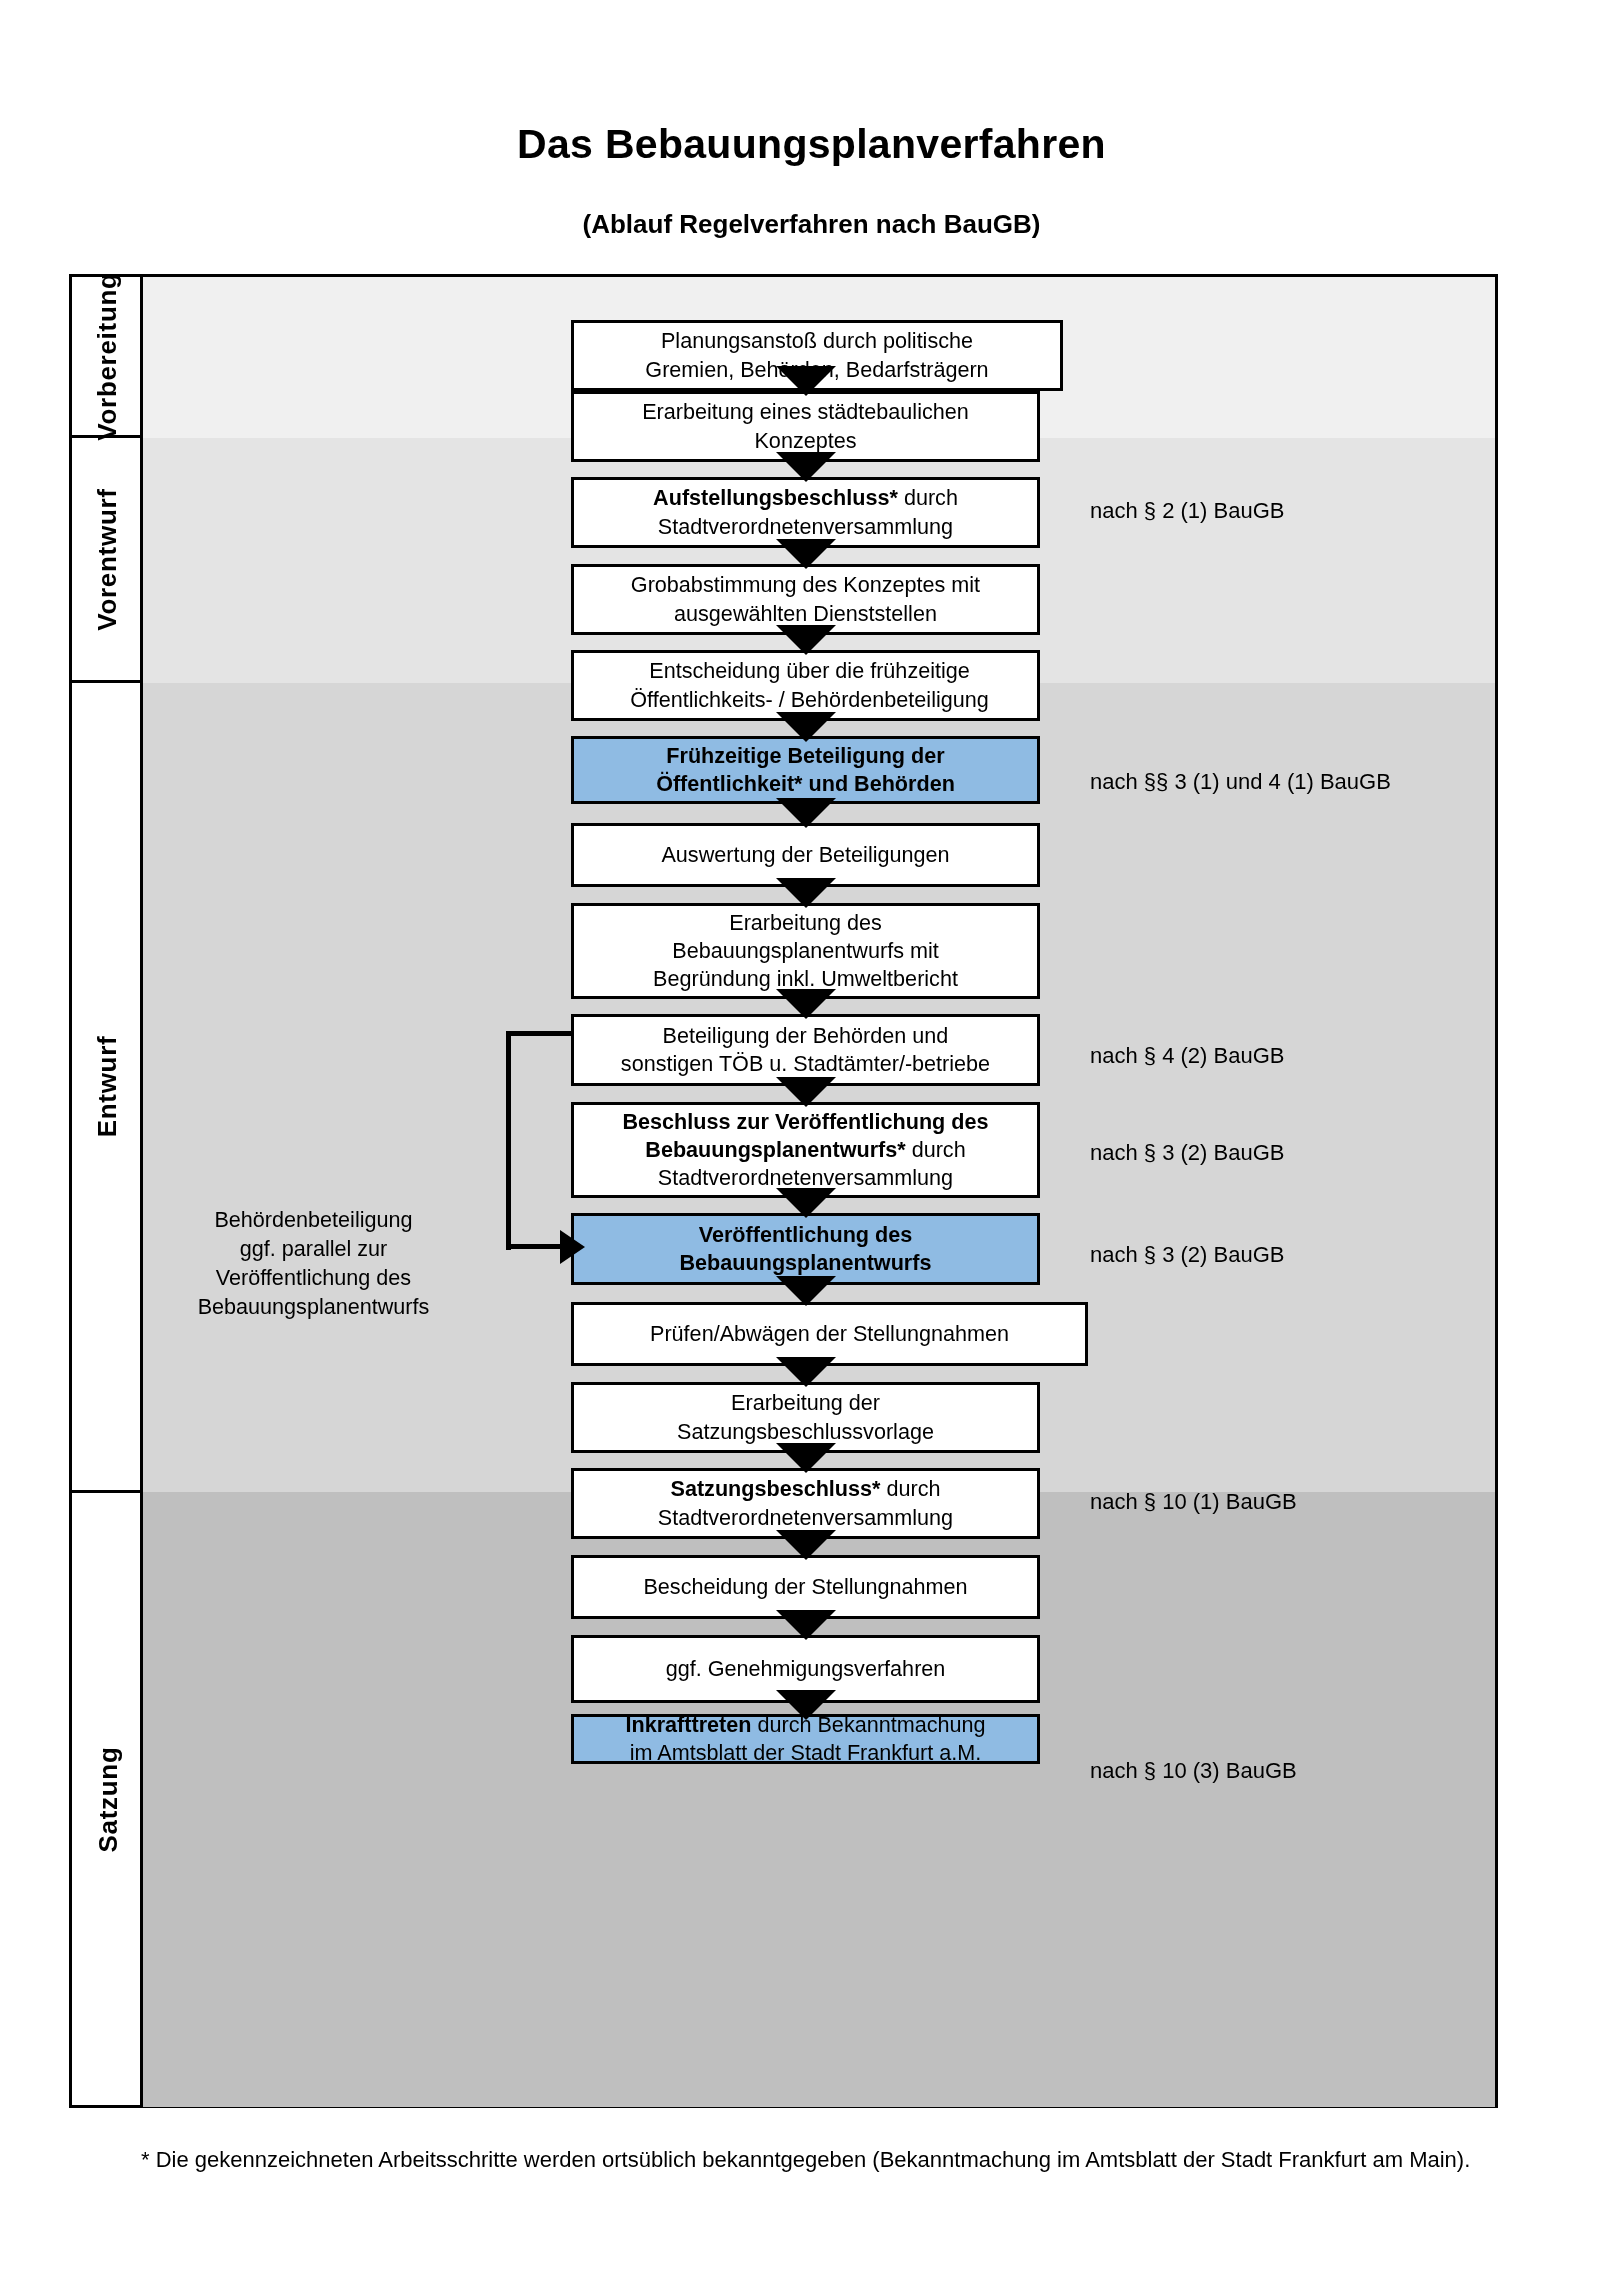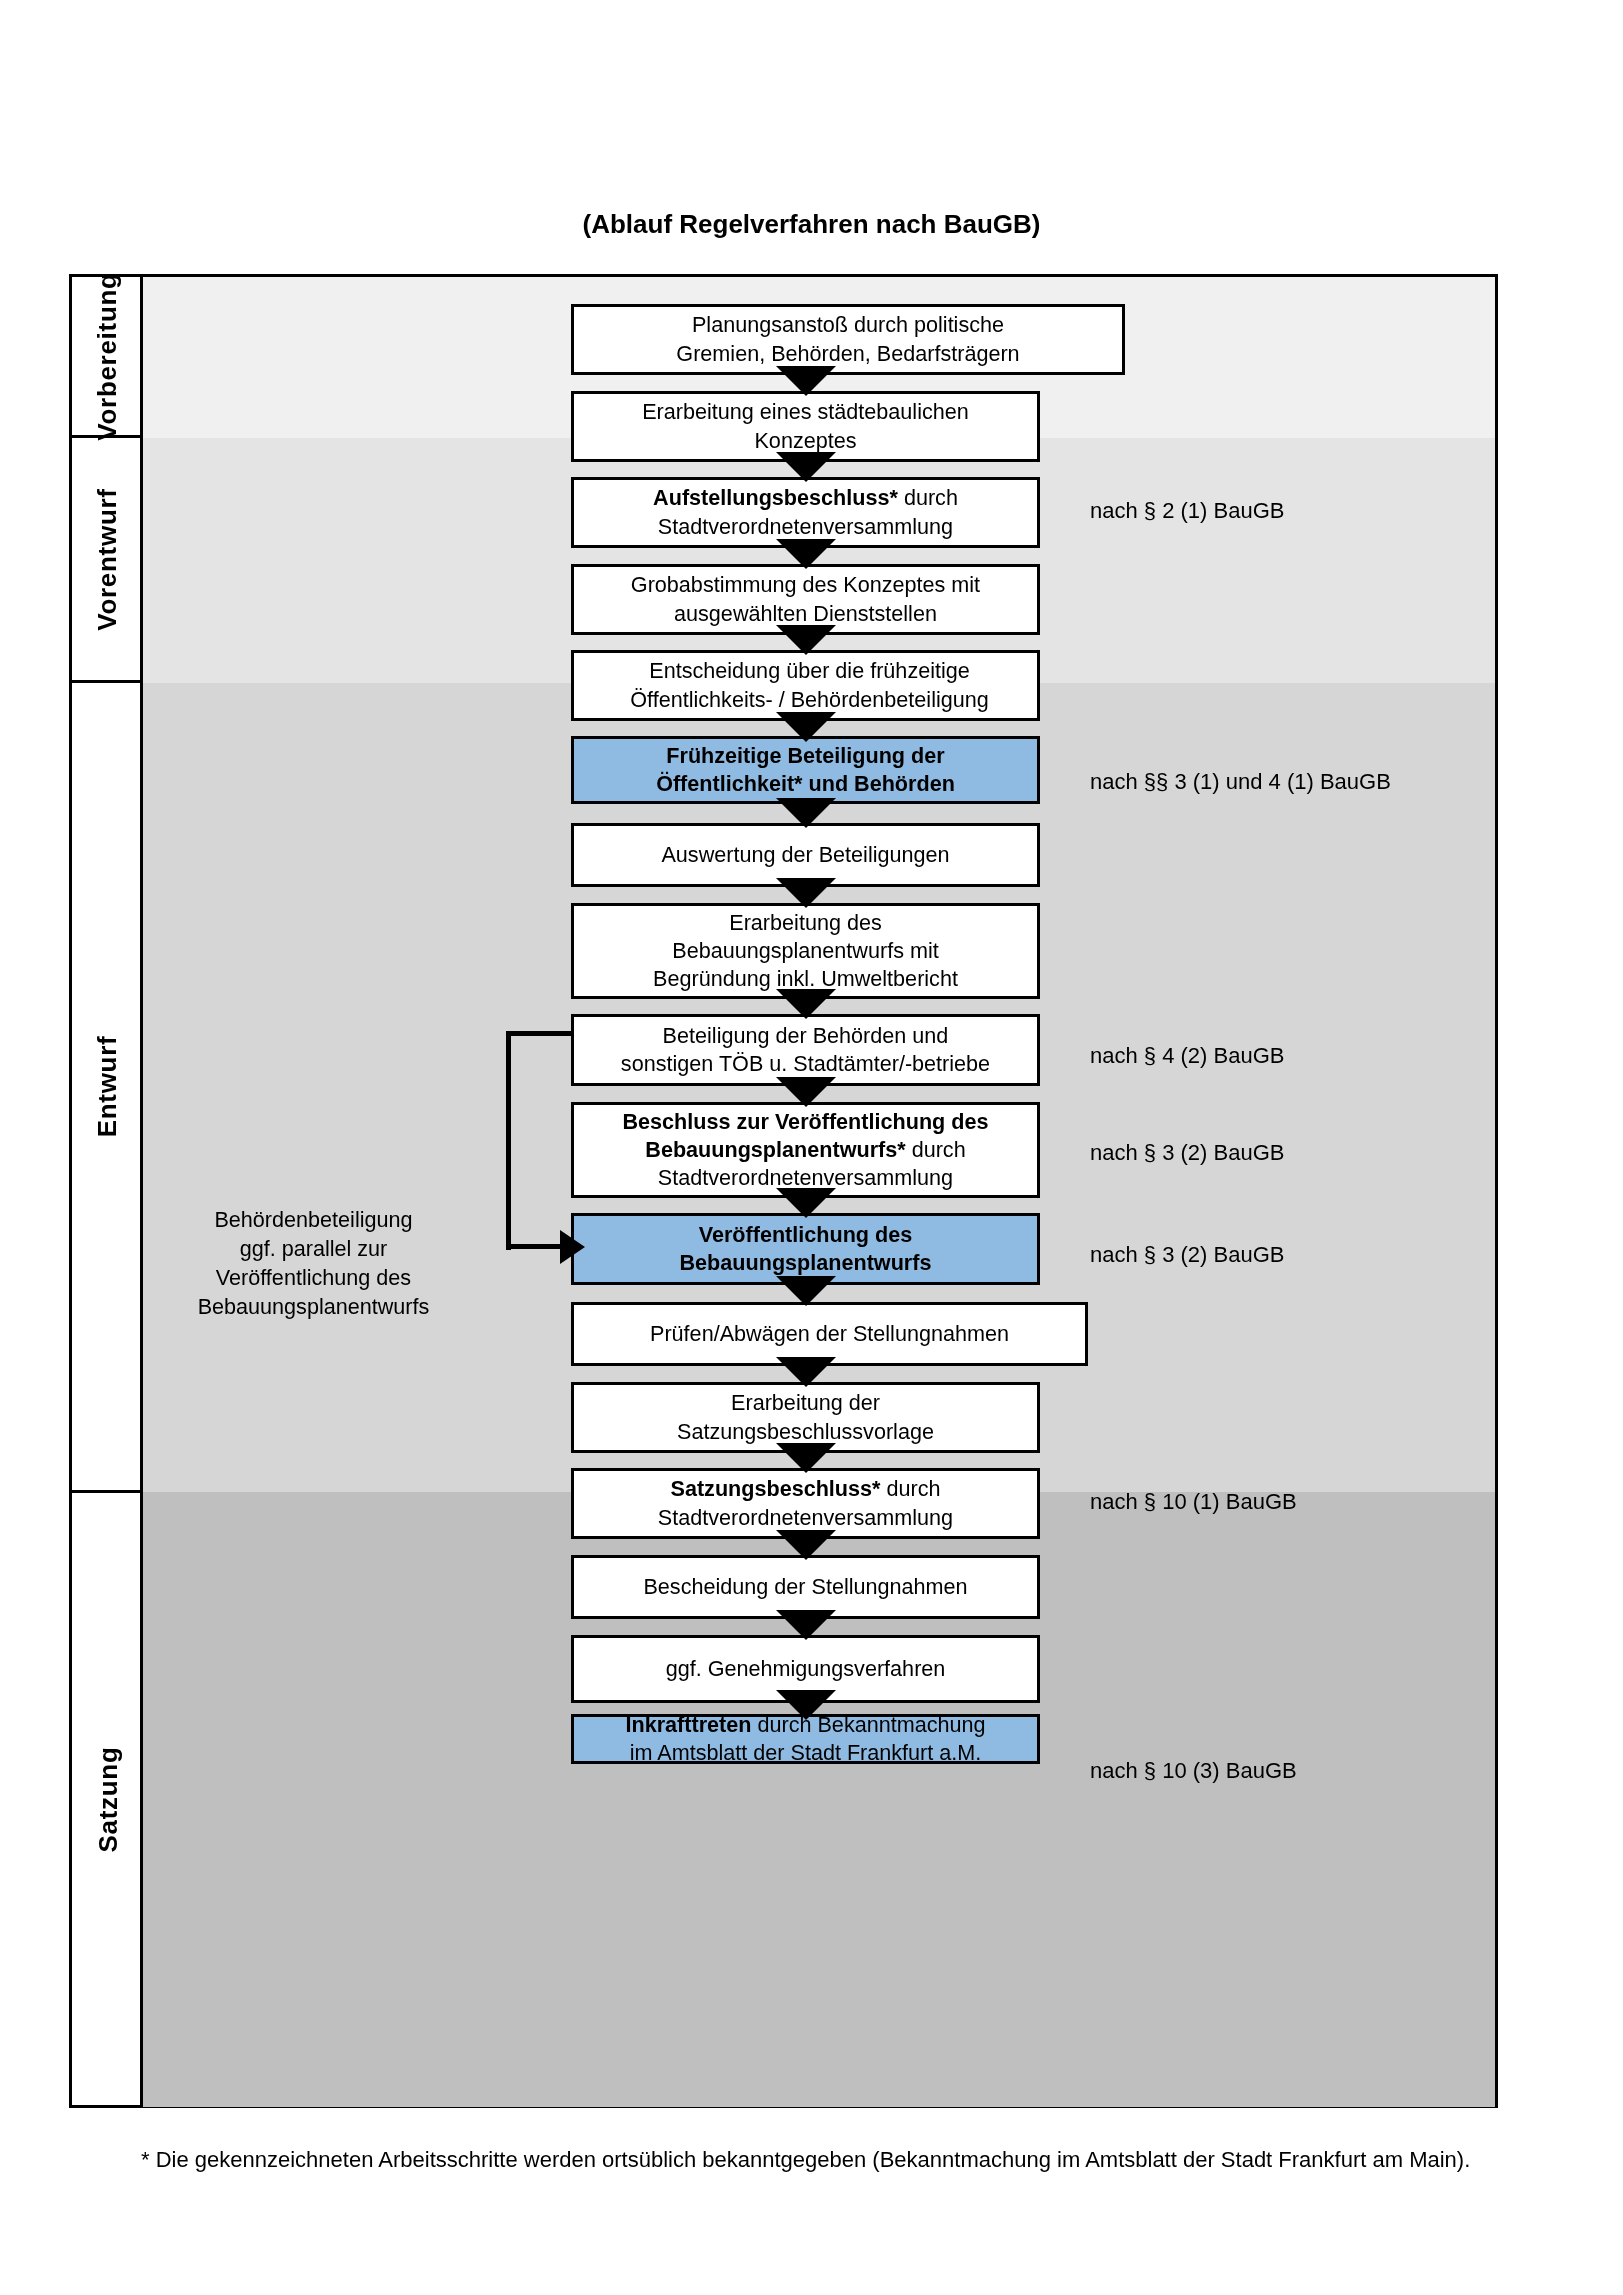--- a/index.html
+++ b/index.html
@@ -87,20 +87,21 @@
   .footnote{
     position:absolute;left:141px;top:2144px;width:1361px;
     font-size:22px;line-height:1.45;
   }
 </style>
 </head>
 <body>
 
 <div id="page">
 
+  <div class="title">Das Bebauungsplanverfahren</div>
   <div class="subtitle">(Ablauf Regelverfahren nach BauGB)</div>
 
   <div class="frame">
 
     <div class="band b1" style="top:0;height:161px;"></div>
     <div class="band b2" style="top:161px;height:245px;"></div>
     <div class="band b3" style="top:406px;height:810px;"></div>
     <div class="band b4" style="top:1215px;height:615px;"></div>
 
     <div class="lane-col">
@@ -111,21 +112,21 @@
         <span>Vorentwurf</span>
       </div>
       <div class="lane-label" style="top:406px;height:810px;">
         <span>Entwurf</span>
       </div>
       <div class="lane-label" style="top:1215px;height:615px;">
         <span>Satzung</span>
       </div>
     </div>
 
-    <div class="node" style="left:499px;top:27px;width:554px;height:71px;">
+    <div class="node" style="left:499px;top:43px;width:492px;height:71px;">
         <div>
           <div>Planungsanstoß durch politische</div>
           <div>Gremien, Behörden, Bedarfsträgern</div>
         </div>
       </div>
     <div class="arrow" style="left:704px;top:89px;"></div>
 
     <div class="node" style="left:499px;top:114px;width:469px;height:71px;">
         <div>
           <div>Erarbeitung eines städtebaulichen</div>

